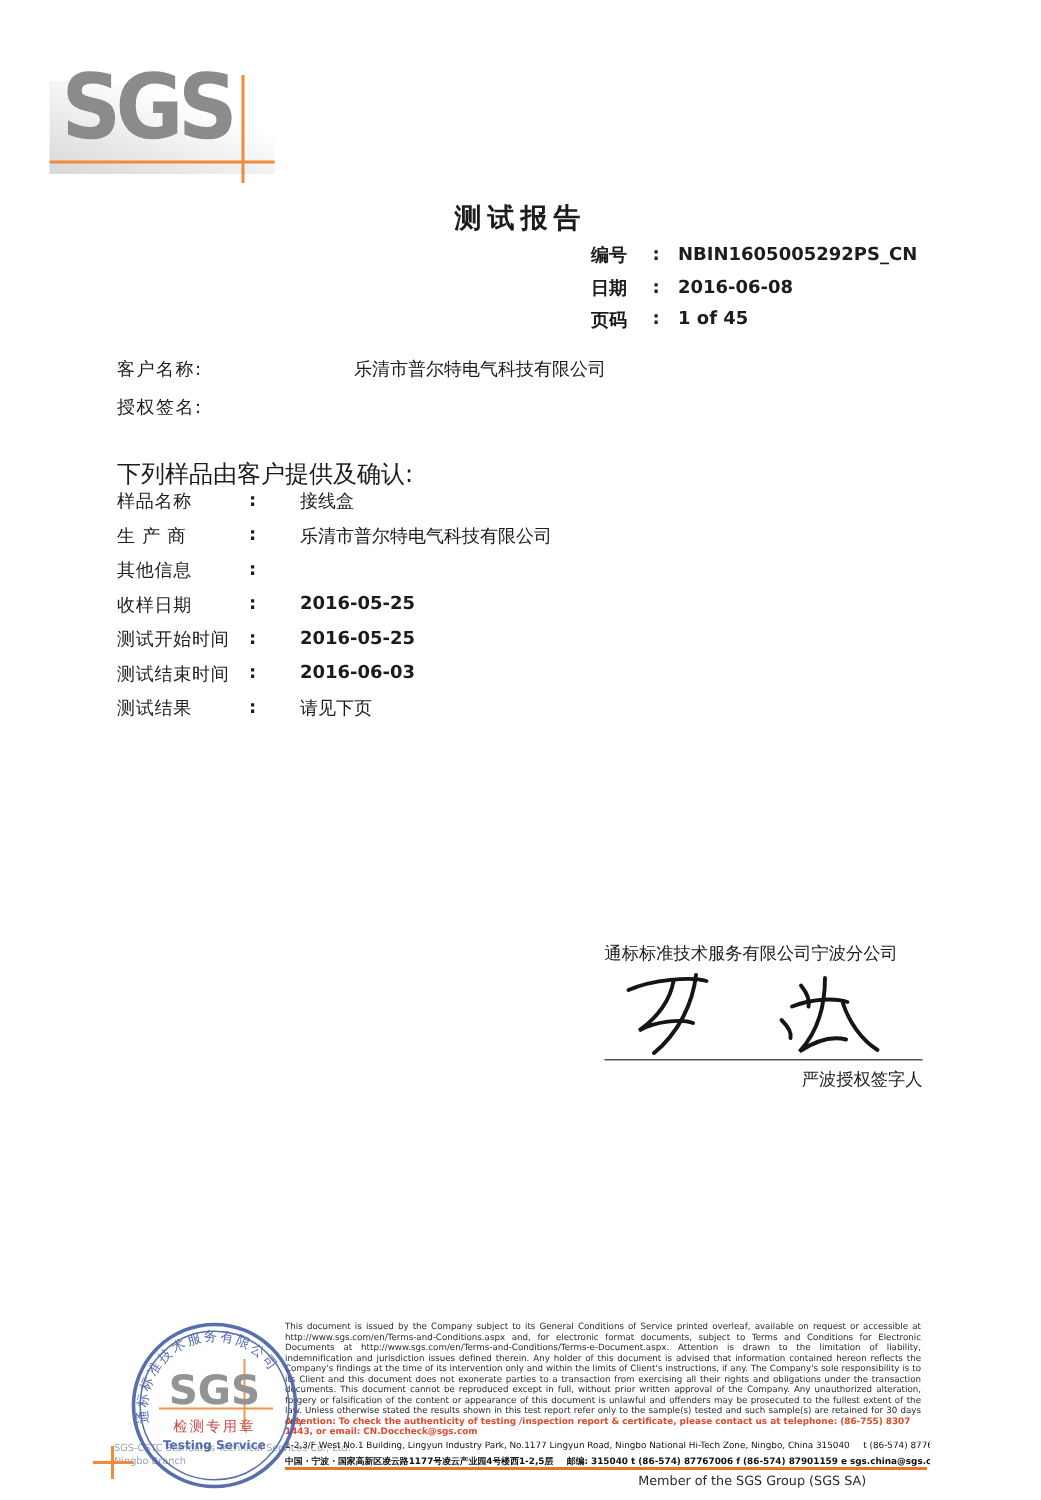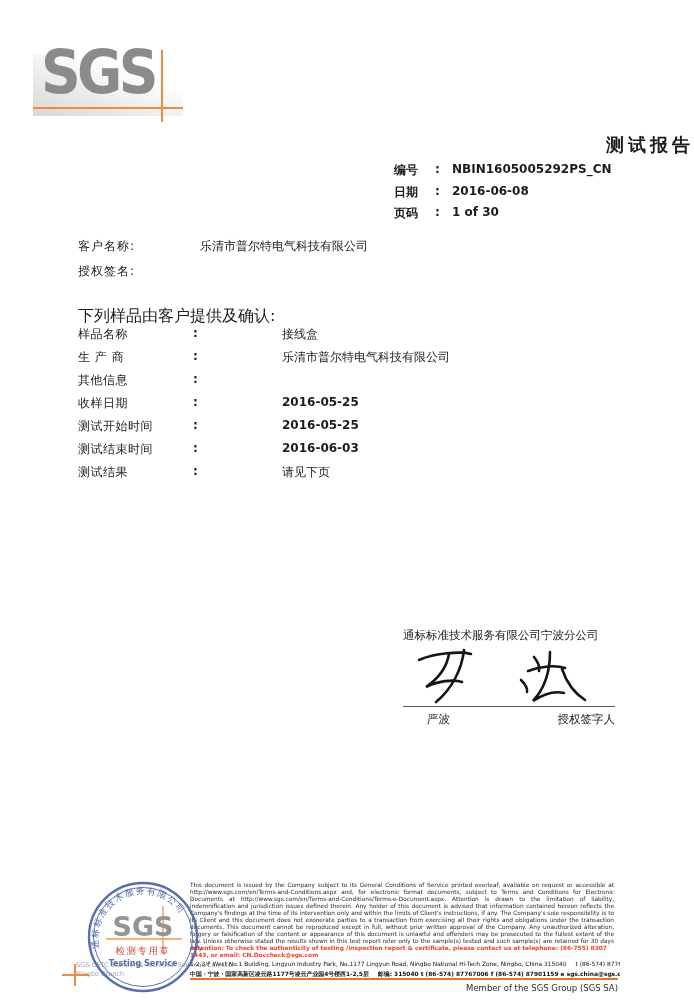--- a/index.html
+++ b/index.html
@@ -9,60 +9,60 @@
   }
   
   .logo{position:absolute;left:33px;top:46px;width:150px;height:78px;}
   .logo-bg{position:absolute;left:0;top:8px;width:150px;height:62px;
     background:linear-gradient(20deg,rgba(150,150,150,.38),rgba(255,255,255,0) 70%);}
   .logo-text{position:absolute;left:8px;top:-10px;font-size:60px;font-weight:bold;
     color:#8a8b8d;letter-spacing:-4px;transform:scale(.92,1);transform-origin:left top;line-height:1.2;}
   .logo-hline{position:absolute;left:0;top:61px;width:150px;height:2px;background:#f08a3c;}
   .logo-vline{position:absolute;left:128px;top:4px;width:2px;height:72px;background:#f08a3c;}
   
-  .title{position:absolute;left:0;top:133px;width:694px;text-align:right;
+  .title{position:absolute;left:0;top:133px;width:694px;text-align:center;
     font-size:18px;font-weight:bold;letter-spacing:4px;}
   .meta{position:absolute;left:394px;top:162px;font-size:12px;}
   .meta-row{display:flex;align-items:flex-start;height:21.5px;}
   .m-label{width:41px;font-weight:bold;}
   .m-colon{width:17px;font-weight:bold;text-align:left;}
   .m-value{font-weight:bold;}
   
   .client{position:absolute;left:78px;top:234px;font-size:12px;}
-  .client-row{display:flex;height:25px;align-items:center;}
+  .client-row{display:flex;height:25px;align-items:center;gap:36px;}
   .c-label{width:122px;letter-spacing:1px;}
   
   .intro{position:absolute;left:78px;top:306px;font-size:16px;}
   .fields{position:absolute;left:78px;top:322px;font-size:12px;}
-  .f-row{display:flex;gap:27px;}
+  .f-row{display:flex;}
   .f-label{width:88px;letter-spacing:.5px;padding-top:4px;}
   .f-colon{width:34px;font-weight:bold;padding-top:4px;}
-  .f-value{padding-top:4px;margin-left:28px;}
+  .f-value{padding-top:4px;}
   .f-row > div, .f-line{min-height:23px;box-sizing:border-box;}
   .f-line{padding-top:0;line-height:23px;}
   .bold{font-weight:bold;}
   
   .sign{position:absolute;left:403px;top:584px;width:212px;font-size:11.5px;}
   .sign-company{line-height:14px;margin-top:44px;}
   .sign-label{line-height:14px;}
   .sign-svg{display:block;margin-top:2px;}
   .sign-line{border:0;border-top:1.5px solid #555;margin:0;}
-  .sign-names{display:flex;justify-content:space-between;margin-top:5px;margin-left:24px;}
+  .sign-names{display:flex;justify-content:flex-end;margin-top:5px;margin-left:24px;}
   
   .footer{position:absolute;left:0;top:876px;width:694px;height:124px;}
   .legal{position:absolute;left:190px;top:6px;width:424px;font-size:5.8px;line-height:7px;
     text-align:justify;color:#2a2a2a;}
   .attention{position:absolute;left:190px;top:69px;width:424px;font-size:5.9px;line-height:7.2px;
     color:#e2492f;font-weight:bold;}
   .addr{position:absolute;left:190px;width:430px;font-size:5.9px;white-space:nowrap;
     overflow:hidden;display:flex;gap:9px;color:#111;}
   .addr1{top:85px;}
   .addr2{top:94px;font-weight:bold;}
   .orange-rule{position:absolute;left:190px;top:102px;width:428px;height:2px;background:#e8752c;}
-  .member{position:absolute;left:385px;top:107px;width:233px;text-align:right;
+  .member{position:absolute;left:385px;top:107px;width:233px;text-align:center;
     font-size:8.5px;color:#2a2a2a;}
   .company-under{position:absolute;left:76px;top:85px;width:175px;font-size:6.5px;
     line-height:8.5px;color:#9aa3b2;z-index:0;}
   .stamp{position:absolute;left:86px;top:4px;z-index:1;opacity:.92;}
   .regmark-h{position:absolute;left:62px;top:98px;width:27px;height:1.5px;background:#f08a3c;}
   .regmark-v{position:absolute;left:74px;top:88px;width:1.5px;height:22px;background:#f08a3c;}
 </style>
 </head>
 <body>
 
@@ -84,21 +84,21 @@
       <span class="m-value">NBIN1605005292PS_CN</span>
     </div>
     <div class="meta-row">
       <span class="m-label">日期</span>
       <span class="m-colon">:</span>
       <span class="m-value">2016-06-08</span>
     </div>
     <div class="meta-row">
       <span class="m-label">页码</span>
       <span class="m-colon">:</span>
-      <span class="m-value">1 of 30</span>
+      <span class="m-value">1 of 45</span>
     </div>
   </div>
 
   <div class="client">
     <div class="client-row">
       <span class="c-label">客户名称:</span>
       <span class="c-value">乐清市普尔特电气科技有限公司</span>
     </div>
     <div class="client-row">
       <span class="c-label">授权签名:</span>

